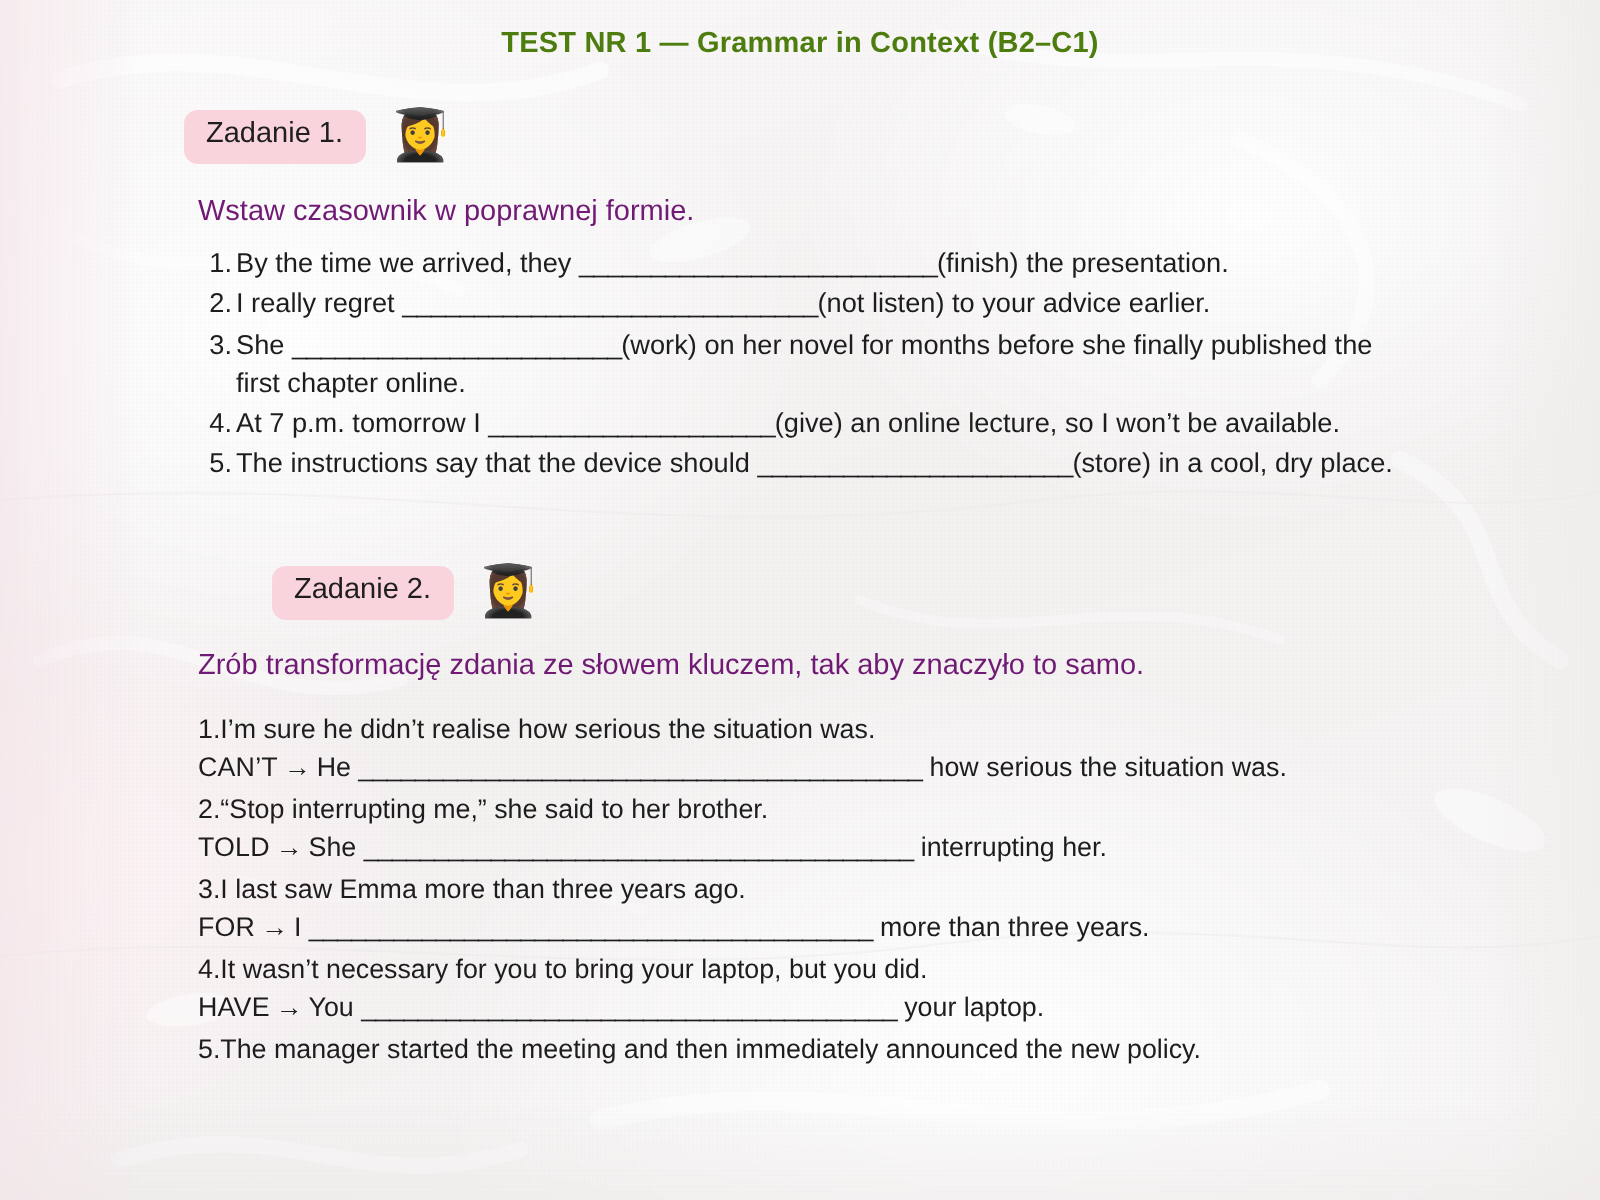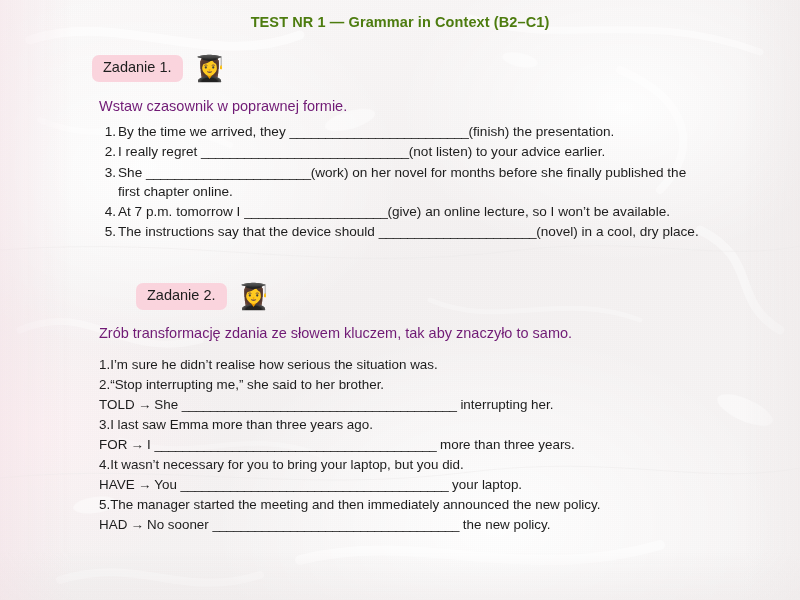--- a/index.html
+++ b/index.html
@@ -219,54 +219,54 @@
         <span class="li1-body"><span>She  </span><span class="blank">_______________________</span><span>(work) on her novel for months before she finally published the first chapter online.</span></span>
       </div>
 
       <div class="li1">
         <span class="li1-num">4.</span>
         <span class="li1-body"><span>At 7 p.m. tomorrow I  </span><span class="blank">____________________</span><span>(give) an online lecture, so I won’t be available.</span></span>
       </div>
 
       <div class="li1">
         <span class="li1-num">5.</span>
-        <span class="li1-body"><span>The instructions say that the device should </span><span class="blank">______________________</span><span>(novel) in a cool, dry place.</span></span>
+        <span class="li1-body"><span>The instructions say that the device should </span><span class="blank">______________________</span><span>(store) in a cool, dry place.</span></span>
       </div>
 
     </div>
 
     <div class="badge-row" style="top:283px; left:92px;margin-left:44px;">
       <div class="badge">Zadanie 2.</div>
       <div class="badge-emoji">👩‍🎓</div>
     </div>
 
     <div class="instruction" style="top:325px;">Zrób transformację zdania ze słowem kluczem, tak aby znaczyło to samo.</div>
 
     <div class="list2">
 
       <div class="pair">
         <div class="pair-prompt"><span>1.</span><span>I’m sure he didn’t realise how serious the situation was.</span></div>
+        <div class="pair-answer"><span class="kw">CAN’T</span><span class="arrow">→</span><span>He </span><span class="blank">________________________________________</span><span> how serious the situation was.</span></div>
       </div>
 
       <div class="pair">
         <div class="pair-prompt"><span>2.</span><span>“Stop interrupting me,” she said to her brother.</span></div>
         <div class="pair-answer"><span class="kw">TOLD</span><span class="arrow">→</span><span>She </span><span class="blank">_______________________________________</span><span> interrupting her.</span></div>
       </div>
 
       <div class="pair">
         <div class="pair-prompt"><span>3.</span><span>I last saw Emma more than three years ago.</span></div>
         <div class="pair-answer"><span class="kw">FOR</span><span class="arrow">→</span><span>I </span><span class="blank">________________________________________</span><span> more than three years.</span></div>
       </div>
 
       <div class="pair">
         <div class="pair-prompt"><span>4.</span><span>It wasn’t necessary for you to bring your laptop, but you did.</span></div>
         <div class="pair-answer"><span class="kw">HAVE</span><span class="arrow">→</span><span>You </span><span class="blank">______________________________________</span><span> your laptop.</span></div>
       </div>
 
       <div class="pair">
         <div class="pair-prompt"><span>5.</span><span>The manager started the meeting and then immediately announced the new policy.</span></div>
-        <div class="pair-answer"><span class="kw">HAD</span><span class="arrow">→</span><span>No sooner </span><span class="blank">___________________________________</span><span> the new policy.</span></div>
       </div>
 
     </div>
 
   </div>
 </div>
 
 </body></html>

